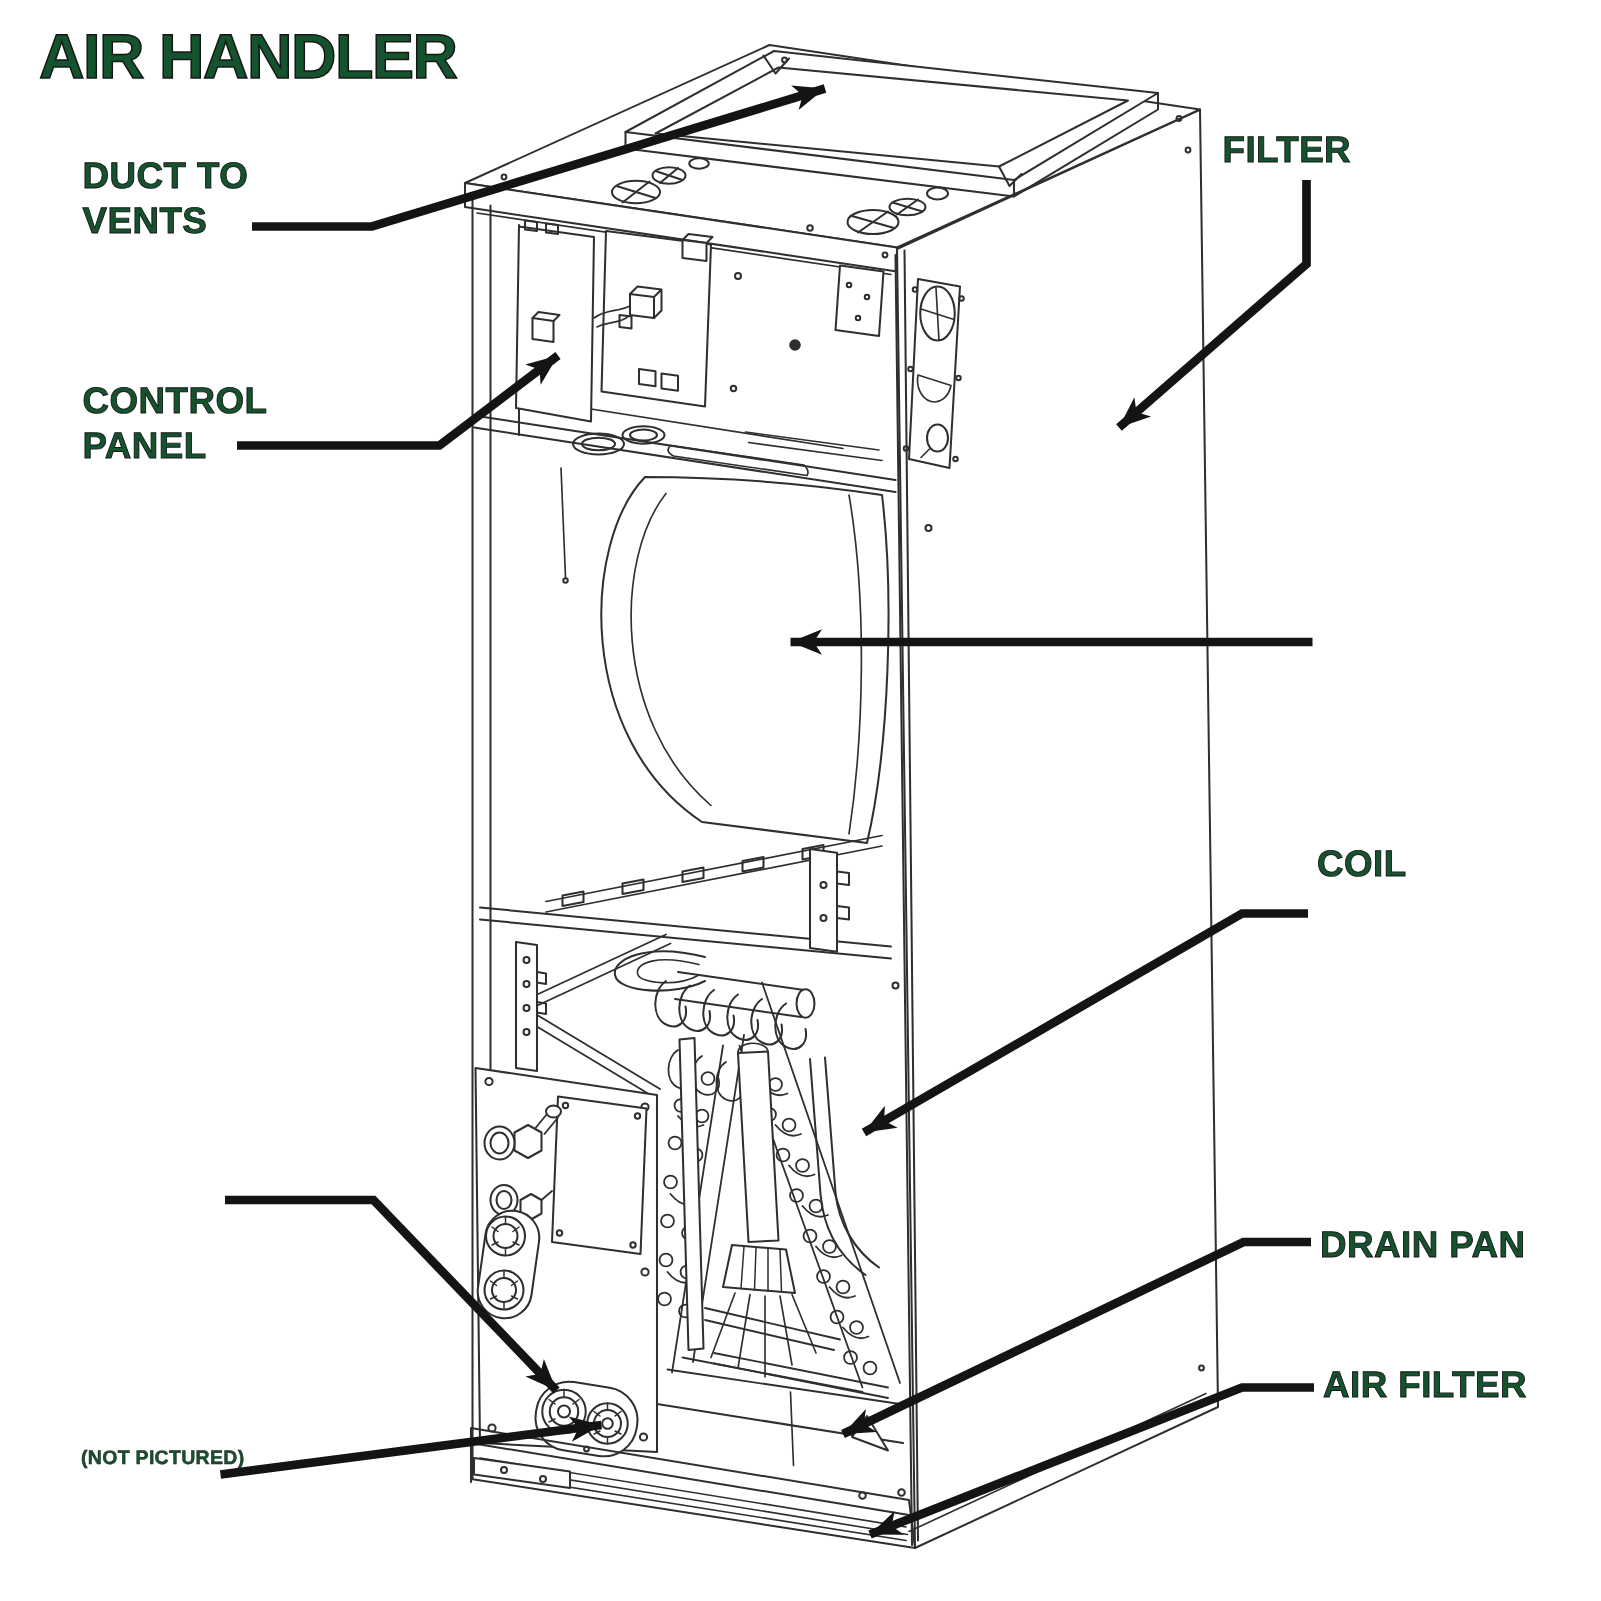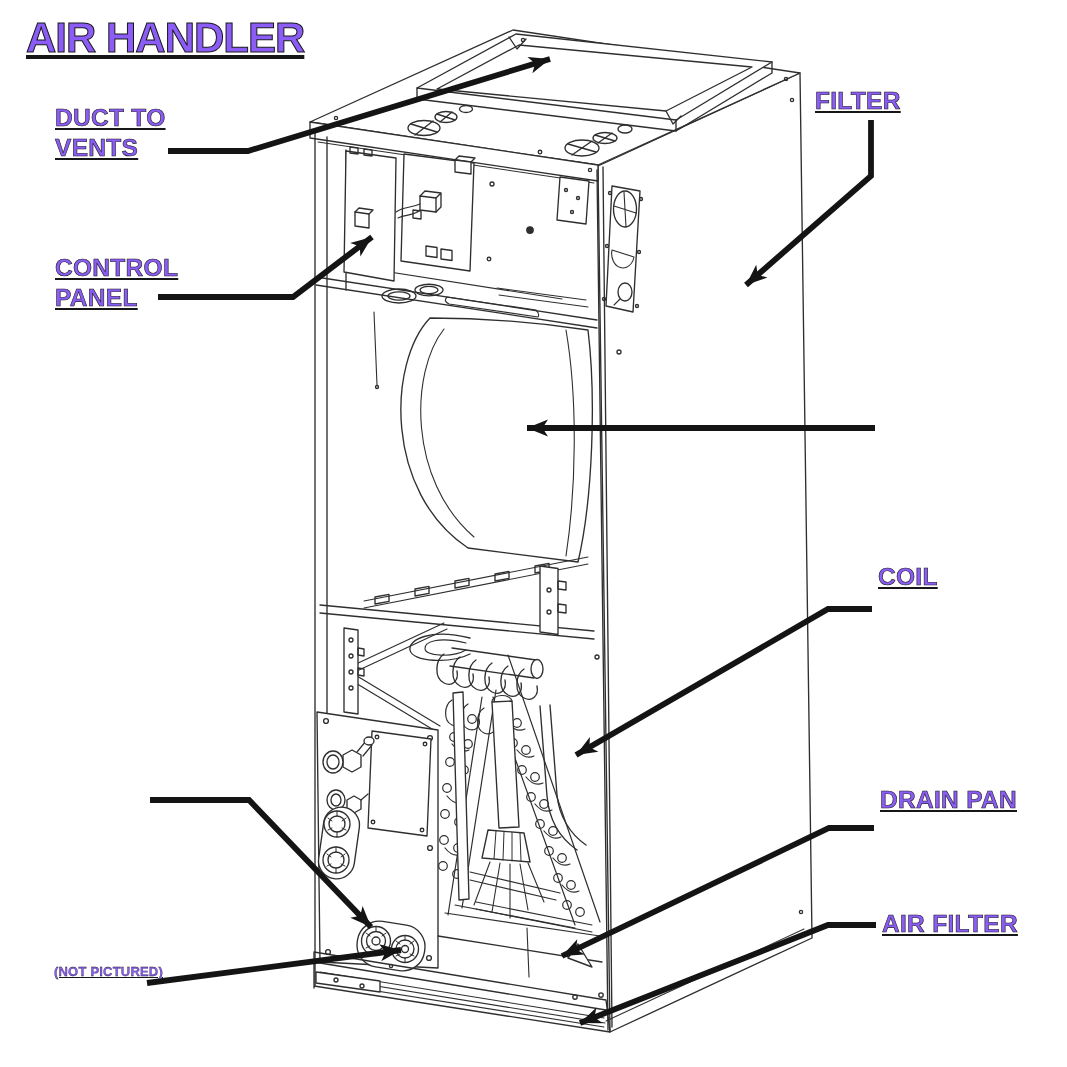--- a/index.html
+++ b/index.html
@@ -2,22 +2,22 @@
 <html><head>
 <meta charset="utf-8">
 <style>
   html,body{margin:0;padding:0;background:#fff;}
   #stage{
     position:relative;width:1067px;height:1067px;background:#fff;
     font-family:"Liberation Sans", sans-serif;overflow:hidden;
   }
   #drawing{position:absolute;left:0;top:0;width:1067px;height:1067px;}
   .label{
-    position:absolute;color:#8b5cf6;font-weight:700;font-size:24.5px;
-    line-height:30px;letter-spacing:.3px;white-space:pre-line;text-decoration:underline;
+    position:absolute;color:#14532d;font-weight:700;font-size:24.5px;
+    line-height:30px;letter-spacing:.3px;white-space:pre-line;
     -webkit-text-stroke:.6px #161616;
   }
   .label.title{
     font-size:42px;line-height:44px;letter-spacing:-1px;
     -webkit-text-stroke:1px #161616;
   }
   .label.note{
     font-size:13px;line-height:15px;letter-spacing:.2px;
     -webkit-text-stroke:.3px #161616;
   }
@@ -316,20 +316,20 @@
 
 <div class="label" style="left:55px;top:253px">CONTROL
 PANEL</div>
 
 <div class="label" style="left:815px;top:86px">FILTER</div>
 
 
 <div class="label" style="left:878px;top:562px">COIL</div>
 
 
-<div class="label" style="left:880px;top:785px">DRAIN PAN</div>
+<div class="label" style="left:880px;top:816px">DRAIN PAN</div>
 
 <div class="label" style="left:882px;top:909px">AIR FILTER</div>
 
 
 <div class="label note" style="left:54px;top:964px">(NOT PICTURED)</div>
 
 </div>
 
 </body></html>

